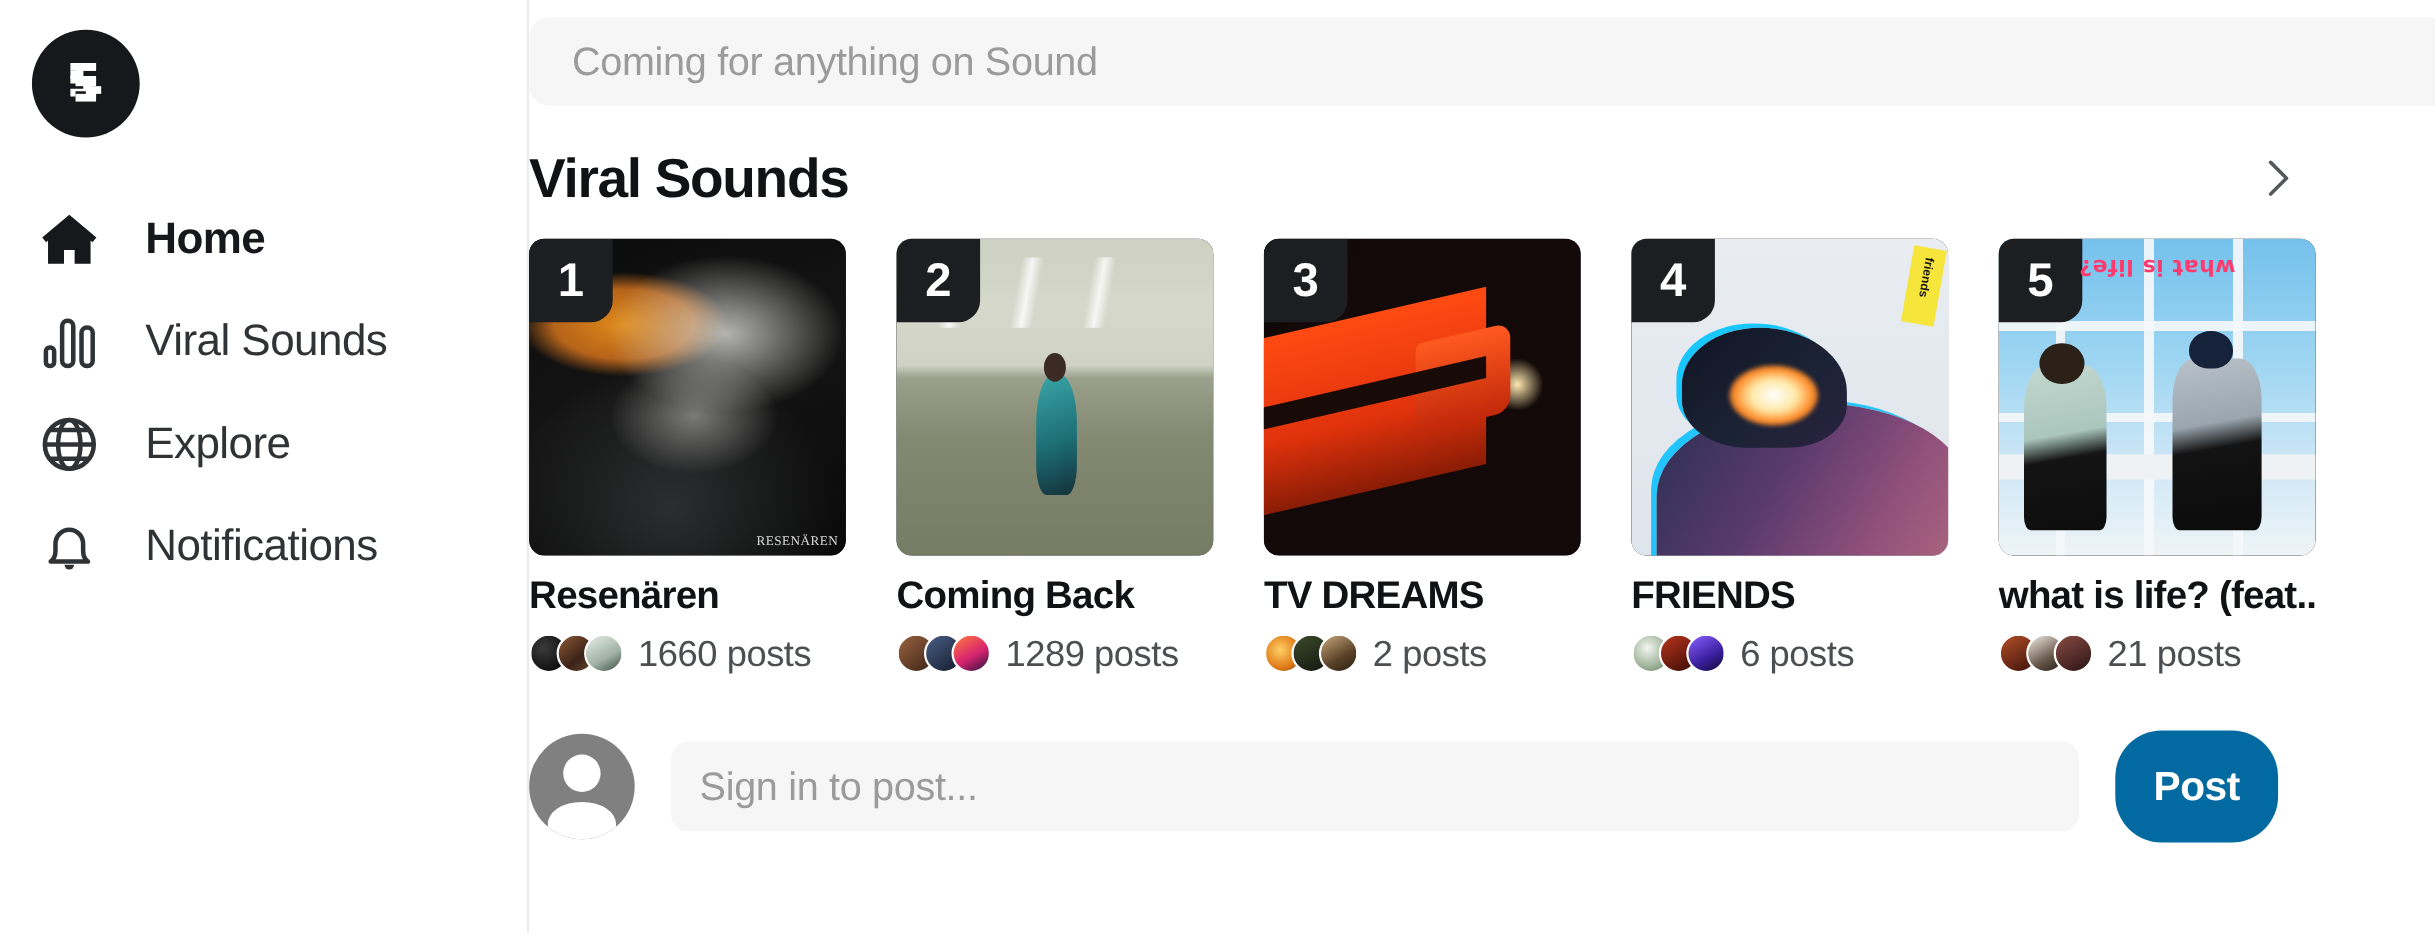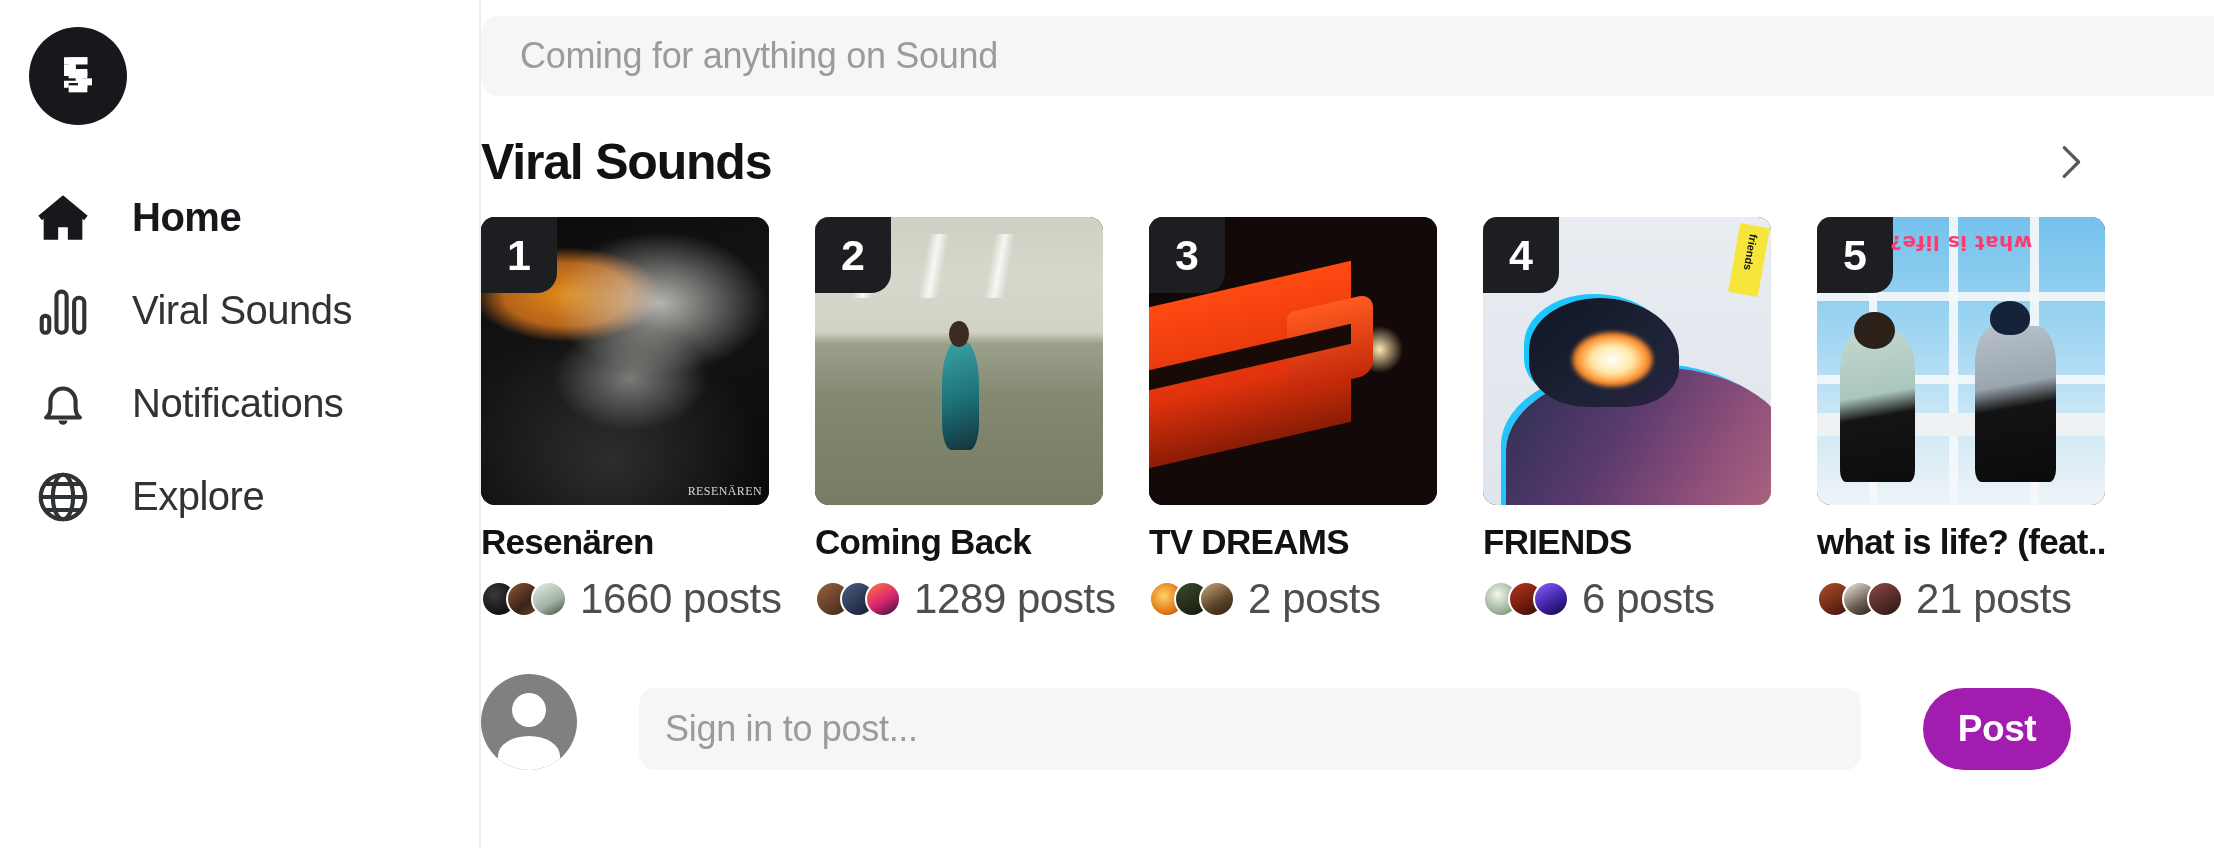--- a/index.html
+++ b/index.html
@@ -139,32 +139,31 @@
     width: 36px; height: 36px;
     border-radius: 50%;
     margin-right: -11px;
     background: #888;
     border: 2px solid #fff;
     overflow: hidden;
     position: relative;
   }
   .posts {
     margin-left: 24px;
-    font-size: 42px;
+    font-size: 33px;
     color: #4c4f52;
     letter-spacing: -0.4px;
     white-space: nowrap;
   }
 
   
   .composer {
-    display: flex; align-items: flex-end;
+    display: flex; align-items: center;
     margin-top: 51px;
     width: 1590px;
-    gap: 29px;
   }
   .composer-avatar {
     width: 96px; height: 96px; border-radius: 50%;
     background: #808080;
     flex: 0 0 96px;
     display: flex; align-items: flex-end; justify-content: center;
     overflow: hidden;
     position: relative;
   }
   .composer-input {
@@ -175,22 +174,22 @@
     border-radius: 16px;
     display: flex; align-items: center;
     padding-left: 26px;
   }
   .composer-input .ph {
     font-size: 36px; color: #9b9b9b; letter-spacing: -0.3px;
   }
   .post-btn {
     margin-left: 33px;
     flex: 0 0 148px;
-    width: 148px; height: 82px;
-    background: #a21caf;
+    width: 148px; height: 102px;
+    background: #0369a1;
     border-radius: 42px;
     display: flex; align-items: center; justify-content: center;
     color: #ffffff;
     font-size: 37px; font-weight: 700;
     letter-spacing: -0.4px;
     cursor: pointer;
     border: none;
     font-family: "Liberation Sans", sans-serif;
   }
 </style>
@@ -229,47 +228,47 @@
         <span class="nav-icon">
           <svg width="58" height="58" viewBox="0 0 24 24">
             <g fill="none" stroke="#303336" stroke-width="1.7" stroke-linejoin="round">
               <rect x="3.2" y="14" width="3.1" height="7" rx="1.4"></rect>
               <rect x="9.3" y="4" width="4.2" height="17" rx="2"></rect>
               <rect x="16.6" y="6.5" width="4.2" height="14.5" rx="2"></rect>
             </g>
           </svg>
         </span>
         <span class="nav-label">Viral Sounds</span>
-      </div>
-
-      <div class="nav-item">
-        <span class="nav-icon">
-          <svg width="58" height="58" viewBox="0 0 24 24">
-            <g fill="none" stroke="#303336" stroke-width="1.7" stroke-linejoin="round">
-              <path d="M5 17.6c1.3-1 1.8-2.3 1.8-4.1V11c0-3 2.3-5.4 5.2-5.4s5.2 2.4 5.2 5.4v2.5c0 1.8.5 3.1 1.8 4.1z"></path>
-            </g>
-            <path fill="#303336" d="M10.2 18.8h3.6a1.8 1.8 0 0 1-3.6 0z"></path>
-          </svg>
-        </span>
-        <span class="nav-label">Notifications</span>
       </div>
 
       <div class="nav-item">
         <span class="nav-icon">
           <svg width="58" height="58" viewBox="0 0 24 24">
             <g fill="none" stroke="#303336" stroke-width="1.7">
               <circle cx="12" cy="12" r="9.2"></circle>
               <ellipse cx="12" cy="12" rx="4.2" ry="9.2"></ellipse>
               <line x1="2.8" y1="12" x2="21.2" y2="12"></line>
               <line x1="4.6" y1="6.6" x2="19.4" y2="6.6"></line>
               <line x1="4.6" y1="17.4" x2="19.4" y2="17.4"></line>
             </g>
           </svg>
         </span>
         <span class="nav-label">Explore</span>
+      </div>
+
+      <div class="nav-item">
+        <span class="nav-icon">
+          <svg width="58" height="58" viewBox="0 0 24 24">
+            <g fill="none" stroke="#303336" stroke-width="1.7" stroke-linejoin="round">
+              <path d="M5 17.6c1.3-1 1.8-2.3 1.8-4.1V11c0-3 2.3-5.4 5.2-5.4s5.2 2.4 5.2 5.4v2.5c0 1.8.5 3.1 1.8 4.1z"></path>
+            </g>
+            <path fill="#303336" d="M10.2 18.8h3.6a1.8 1.8 0 0 1-3.6 0z"></path>
+          </svg>
+        </span>
+        <span class="nav-label">Notifications</span>
       </div>
 
 
     </nav>
   </aside>
 
   <main class="main">
 
     <div class="search-row">
       <div class="search-bar">

